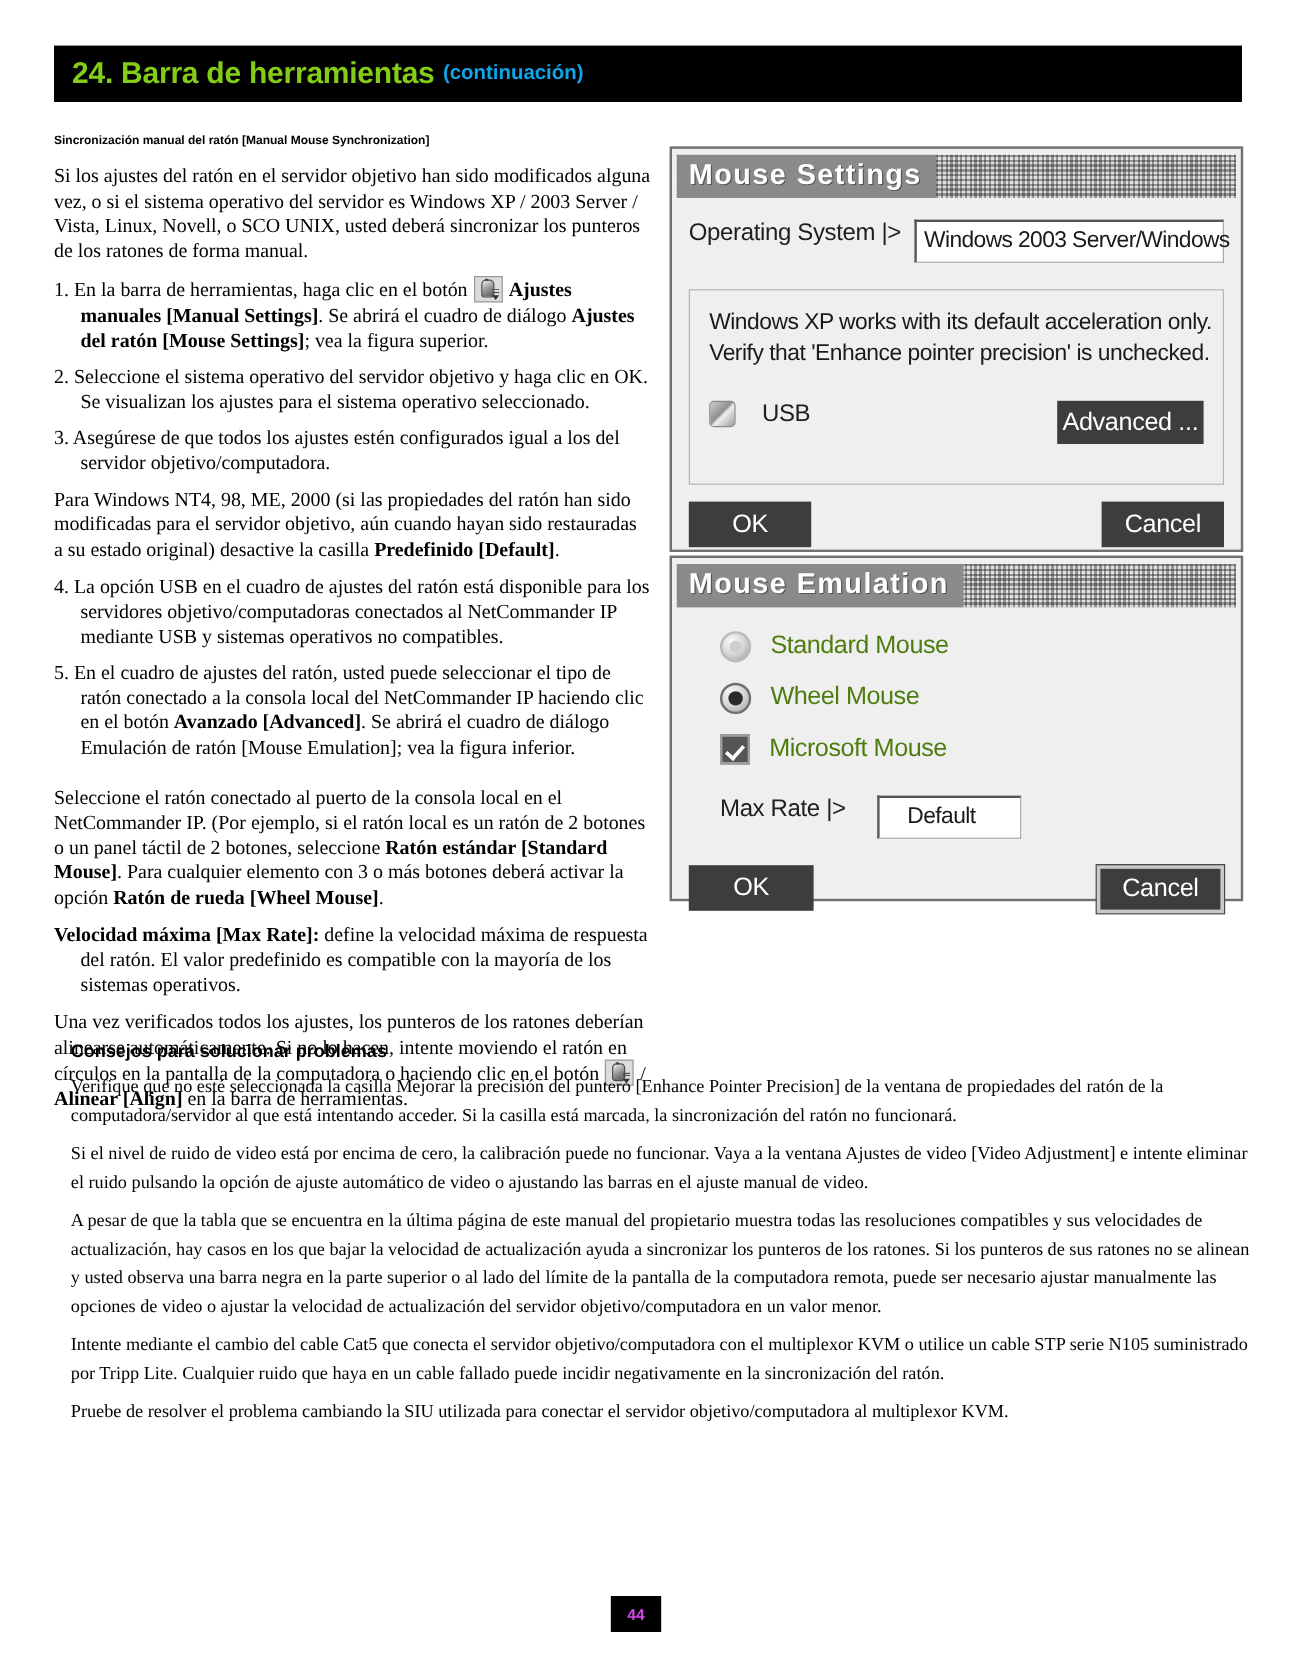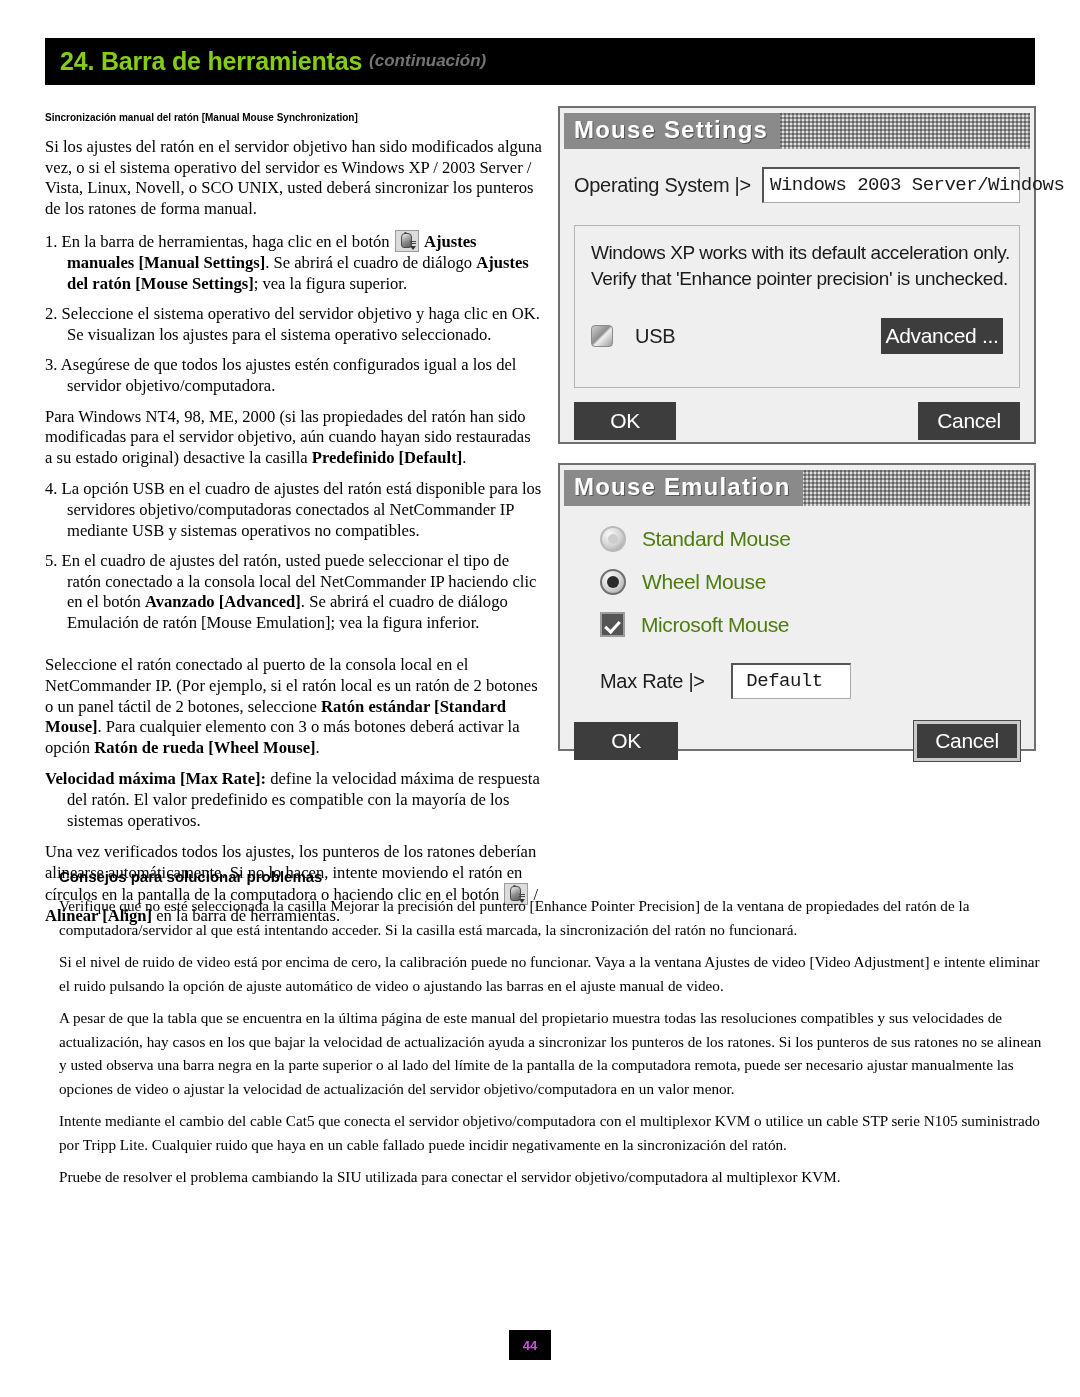--- a/index.html
+++ b/index.html
@@ -32,23 +32,22 @@
   .header-title {
     font-family: "Liberation Sans", sans-serif;
     font-weight: bold;
     font-size: 25px;
     color: #84cc16;
     letter-spacing: -0.2px;
   }
   .header-sub {
     font-family: "Liberation Sans", sans-serif;
     font-weight: bold;
-    font-style: italic;
     font-size: 17px;
-    color: #737373;
+    color: #0ea5e9;
     margin-left: 7px;
     padding-bottom: 2px;
   }
 
   
   .left-col {
     position: absolute;
     left: 45px;
     top: 108px;
     width: 497px;
@@ -133,21 +132,21 @@
       #444 2px 3px, transparent 3px 4px);
   }
 
   
   .dlg {
     position: absolute;
     background: #efefef;
     border: 2px solid #707070;
     box-sizing: border-box;
   }
-  #dlg-mouse-settings { left: 558px; top: 106px; width: 478px; height: 338px; }
+  #dlg-mouse-settings { left: 558px; top: 122px; width: 478px; height: 338px; }
   #dlg-mouse-emulation { left: 558px; top: 463px; width: 478px; height: 288px; }
 
   .titlebar {
     position: relative;
     height: 36px;
     margin: 5px 4px 0 4px;
     background-image:
       repeating-linear-gradient(to right, #9e9e9e 0 2px, #efefef 2px 4px),
       repeating-linear-gradient(to bottom, #9e9e9e 0 2px, #efefef 2px 4px);
     background-blend-mode: multiply;
@@ -162,36 +161,36 @@
     font-size: 24px;
     letter-spacing: 1.2px;
     padding: 2px 12px 4px 10px;
     line-height: 30px;
     text-shadow: 1px 1px 0 #555;
     white-space: nowrap;
   }
 
   .dlg-body { position: relative; padding: 0 14px; }
 
-  .row { display: flex; align-items: center; }
+  .row { display: flex; }
 
   .lbl {
     font-family: "Liberation Sans", sans-serif;
     font-size: 20px;
     color: #202020;
     letter-spacing: -0.3px;
     white-space: nowrap;
   }
 
   .combo {
     background: #ffffff;
     border: 1px solid #aaaaaa;
     border-top: 2px solid #555555;
     border-left: 2px solid #555555;
-    font-family: Liberation Mono, monospace;
+    font-family: Liberation Sans, sans-serif;
     font-size: 19px;
     color: #1a1a1a;
     padding: 5px 20px 6px 6px;
     letter-spacing: -0.5px;
     white-space: nowrap;
     box-sizing: border-box;
   }
 
   .group-box {
     border: 1px solid #b5b5b5;

